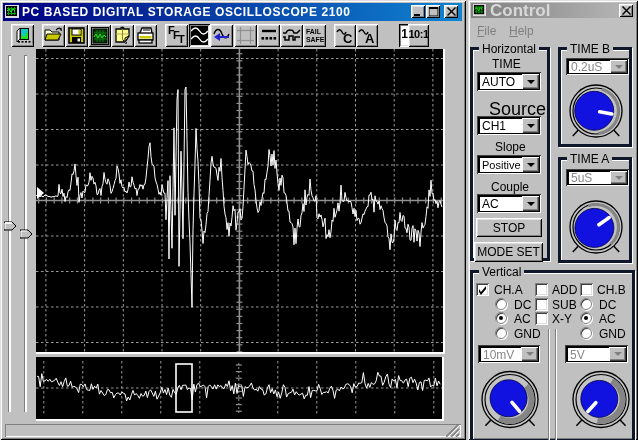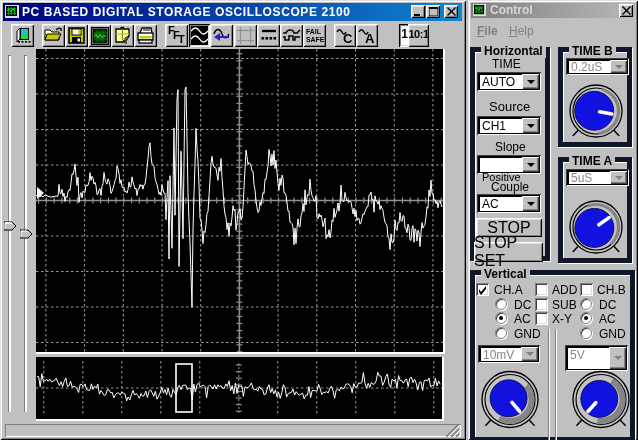--- a/index.html
+++ b/index.html
@@ -1,29 +1,29 @@
 <!DOCTYPE html>
 <html><head><meta charset="utf-8"><style>
 * { margin:0; padding:0; box-sizing:border-box; }
 body { width:638px; height:440px; background:#c0c0c0; font-family:"Liberation Sans",sans-serif; overflow:hidden; position:relative; }
 .abs { position:absolute; }
 .win { box-shadow: inset 1px 1px 0 #dfdfdf, inset -1px -1px 0 #000, inset 2px 2px 0 #fff, inset -2px -2px 0 #808080; background:#c0c0c0; }
 .tbtn { position:absolute; top:24px; height:23px; background:#c0c0c0;
   box-shadow: inset 1px 1px 0 #fff, inset -1px -1px 0 #000, inset 2px 2px 0 #dfdfdf, inset -2px -2px 0 #808080; }
 .tbtn.pressed { box-shadow: inset 1px 1px 0 #000, inset -1px -1px 0 #fff, inset 2px 2px 0 #808080, inset -2px -2px 0 #dfdfdf; }
 .capbtn { position:absolute; width:14px; height:13px; background:#c0c0c0; box-shadow: inset 1px 1px 0 #fff, inset -1px -1px 0 #000, inset 2px 2px 0 #dfdfdf, inset -2px -2px 0 #808080; display:flex; align-items:center; justify-content:center; }
-.gbox { position:absolute; border:5px solid #0f172a; box-shadow: 1px 1px 0 #fff, inset 1px 1px 0 #fff; font-weight: bold; }
+.gbox { position:absolute; border:3px solid #0f172a; box-shadow: 1px 1px 0 #fff, inset 1px 1px 0 #fff; }
 .glabel { position:absolute; top:-7px; left:6px; background:#c0c0c0; padding:0 3px; font-size:12px; color:#000; line-height:13px; }
 .combo { position:absolute; height:19px; background:#fff; box-shadow: inset 1px 1px 0 #404040, inset -1px -1px 0 #fff, inset 2px 2px 0 #000, inset -2px -2px 0 #000, inset 3px 3px 0 #000; border:0; font-size:12px; }
 .combo .txt { position:absolute; left:5px; top:3px; }
 .combo .arr { position:absolute; right:2px; top:2px; bottom:2px; width:17px; background:#c0c0c0; box-shadow: inset 1px 1px 0 #fff, inset -1px -1px 0 #404040, inset -2px -2px 0 #808080; display:flex; align-items:center; justify-content:center; }
 .combo .arr:after { content:""; width:0; height:0; border:4px solid transparent; border-top:4px solid #000; margin-top:4px; }
 .combo.dis .txt { color:#888; }
 .combo.dis .arr:after { border-top-color:#808080; }
-.btn { position:absolute; background:#c0c0c0; box-shadow: inset 1px 1px 0 #fff, inset -1px -1px 0 #000, inset 2px 2px 0 #dfdfdf, inset -2px -2px 0 #808080; display:flex; align-items:center; justify-content:center; font-size:16px; color:#000; }
+.btn { position:absolute; background:#c0c0c0; box-shadow: inset 1px 1px 0 #fff, inset -1px -1px 0 #000, inset 2px 2px 0 #dfdfdf, inset -2px -2px 0 #808080; display:flex; align-items:center; justify-content:center; font-size:12px; color:#000; }
 .cb { position:absolute; width:13px; height:13px; background:#fff; box-shadow: inset 1px 1px 0 #808080, inset -1px -1px 0 #fff, inset 2px 2px 0 #404040, inset -2px -2px 0 #dfdfdf; }
 .rad { position:absolute; width:12px; height:12px; border-radius:50%; background:#fff; border:1px solid #808080; box-shadow: inset 1px 1px 0 #404040, 1px 1px 0 #fff; }
 .rad.on:after { content:""; position:absolute; left:3px; top:3px; width:4px; height:4px; border-radius:50%; background:#000; }
 .lbl { position:absolute; font-size:12px; color:#000; white-space:nowrap; }
 </style></head>
 <body>
 
 <div class="abs win" style="left:0;top:0;width:466px;height:440px;"></div>
 <div class="abs" style="left:3px;top:3px;width:459px;height:18px;background:linear-gradient(90deg,#000080,#1084d0);"></div>
 <svg class="abs" style="left:5px;top:5px" width="14" height="14" viewBox="0 0 14 14">
@@ -378,54 +378,54 @@
     <rect x="1" y="1" width="11" height="10" fill="#000"></rect>
  <g stroke="#0a0" stroke-width="1">
       <line x1="2" y1="3.5" x2="11" y2="3.5"></line>
       <line x1="2" y1="8.5" x2="11" y2="8.5"></line>
       <line x1="3.5" y1="2" x2="3.5" y2="10"></line>
       <line x1="6.5" y1="2" x2="6.5" y2="10"></line>
       <line x1="9.5" y1="2" x2="9.5" y2="10"></line>
     </g>
  <polyline points="2,6 4,4 6,7 8,4 10,6" stroke="#2f2" stroke-width="1" fill="none"></polyline>
 </svg>
-<div class="abs" style="left:490px;top:3px;font-size:12px;font-weight:bold;color:#d8d8d8;line-height:15px;">Control</div>
+<div class="abs" style="left:490px;top:3px;font-size:17px;font-weight:bold;color:#d8d8d8;line-height:15px;">Control</div>
 <div class="capbtn" style="left:619px;top:4px;">
     <svg width="9" height="9" viewBox="0 0 9 9">
       <path d="M1 0 L4.5 3.5 L8 0 L9 1 L5.5 4.5 L9 8 L8 9 L4.5 5.5 L1 9 L0 8 L3.5 4.5 L0 1 Z" fill="#000"></path>
     </svg>
   </div>
-<div class="lbl" style="left:477px;top:24px;color:#808080;font-weight:bold;"><span style="text-decoration:underline">F</span>ile</div>
+<div class="lbl" style="left:477px;top:24px;color:#808080;"><span style="text-decoration:underline">F</span>ile</div>
 <div class="lbl" style="left:509px;top:24px;color:#808080;"><span style="text-decoration:underline">H</span>elp</div>
 
 <div class="gbox" style="left:470px;top:47px;width:80px;height:214px;">
     <div class="glabel">Horizontal</div>
   </div>
 <div class="lbl" style="left:492px;top:57px;">TIME</div>
 <div class="combo" style="left:477px;top:72px;width:64px;">
     <span class="txt">AUTO</span>
     <span class="arr"></span>
   </div>
-<div class="lbl" style="left:489px;top:99px;font-size:13px;">Source</div>
+<div class="lbl" style="left:489px;top:99px;font-size:18px;">Source</div>
 <div class="combo" style="left:477px;top:116px;width:64px;">
     <span class="txt">CH1</span>
     <span class="arr"></span>
   </div>
 <div class="lbl" style="left:495px;top:140px;">Slope</div>
 <div class="combo" style="left:477px;top:155px;width:64px;">
-    <span class="txt" style="font-size:11px;top:4px;margin-top:12px;">Positive</span>
+    <span class="txt" style="font-size:11px;top:4px;">Positive</span>
     <span class="arr"></span>
   </div>
 <div class="lbl" style="left:491px;top:180px;">Couple</div>
 <div class="combo" style="left:477px;top:194px;width:64px;">
     <span class="txt">AC</span>
     <span class="arr"></span>
   </div>
 <div class="btn" style="left:476px;top:218px;width:66px;height:19px;">STOP</div>
-<div class="btn" style="left:474px;top:242px;width:69px;height:20px;">STOP SET</div>
+<div class="btn" style="left:474px;top:242px;width:69px;height:20px;">MODE SET</div>
 
 <div class="gbox" style="left:558px;top:47px;width:74px;height:100px;">
     <div class="glabel">TIME B</div>
   </div>
 <div class="combo dis" style="left:566px;top:58px;width:63px;height:17px;">
     <span class="txt" style="top:2px;">0.2uS</span>
     <span class="arr"></span>
   </div>
 <svg class="abs" style="left:560px;top:77px;" width="72" height="70" viewBox="0 0 72 70">
     <line x1="53.0" y1="52.3" x2="59.2" y2="58.9" stroke="#000" stroke-width="1.5"></line>
@@ -485,21 +485,21 @@
 
 <div class="rad" style="left:495px;top:327px;"></div>
 <div class="lbl" style="left:514px;top:327px;">GND</div>
 <div class="rad" style="left:580px;top:327px;"></div>
 <div class="lbl" style="left:599px;top:327px;">GND</div>
 
 <div class="combo dis" style="left:478px;top:345px;width:62px;height:18px;">
     <span class="txt">10mV</span>
     <span class="arr"></span>
   </div>
-<div class="combo dis" style="left:565px;top:345px;width:63px;height:26px;">
+<div class="combo dis" style="left:565px;top:345px;width:63px;height:18px;">
     <span class="txt">5V</span>
     <span class="arr"></span>
   </div>
 <svg class="abs" style="left:473px;top:363px;" width="76" height="77" viewBox="0 0 76 77">
     <line x1="55.4" y1="56.2" x2="61.6" y2="62.8" stroke="#000" stroke-width="1.5"></line>
 <line x1="18.6" y1="56.2" x2="12.4" y2="62.8" stroke="#000" stroke-width="1.5"></line>
 <circle cx="37" cy="36.5" r="28" fill="#c3c3c3" stroke="#000" stroke-width="1.3"></circle>
 <circle cx="37" cy="36.5" r="25" fill="#c3c3c3" stroke="#000" stroke-width="1.2"></circle>
 <path d="M 53.5 22.7 A 21.5 21.5 0 0 1 26.2 55.1" fill="none" stroke="#858585" stroke-width="6.0"></path>
 <circle cx="35.6" cy="35.3" r="18.5" fill="#1212e0" stroke="#000040" stroke-width="0.8"></circle>

